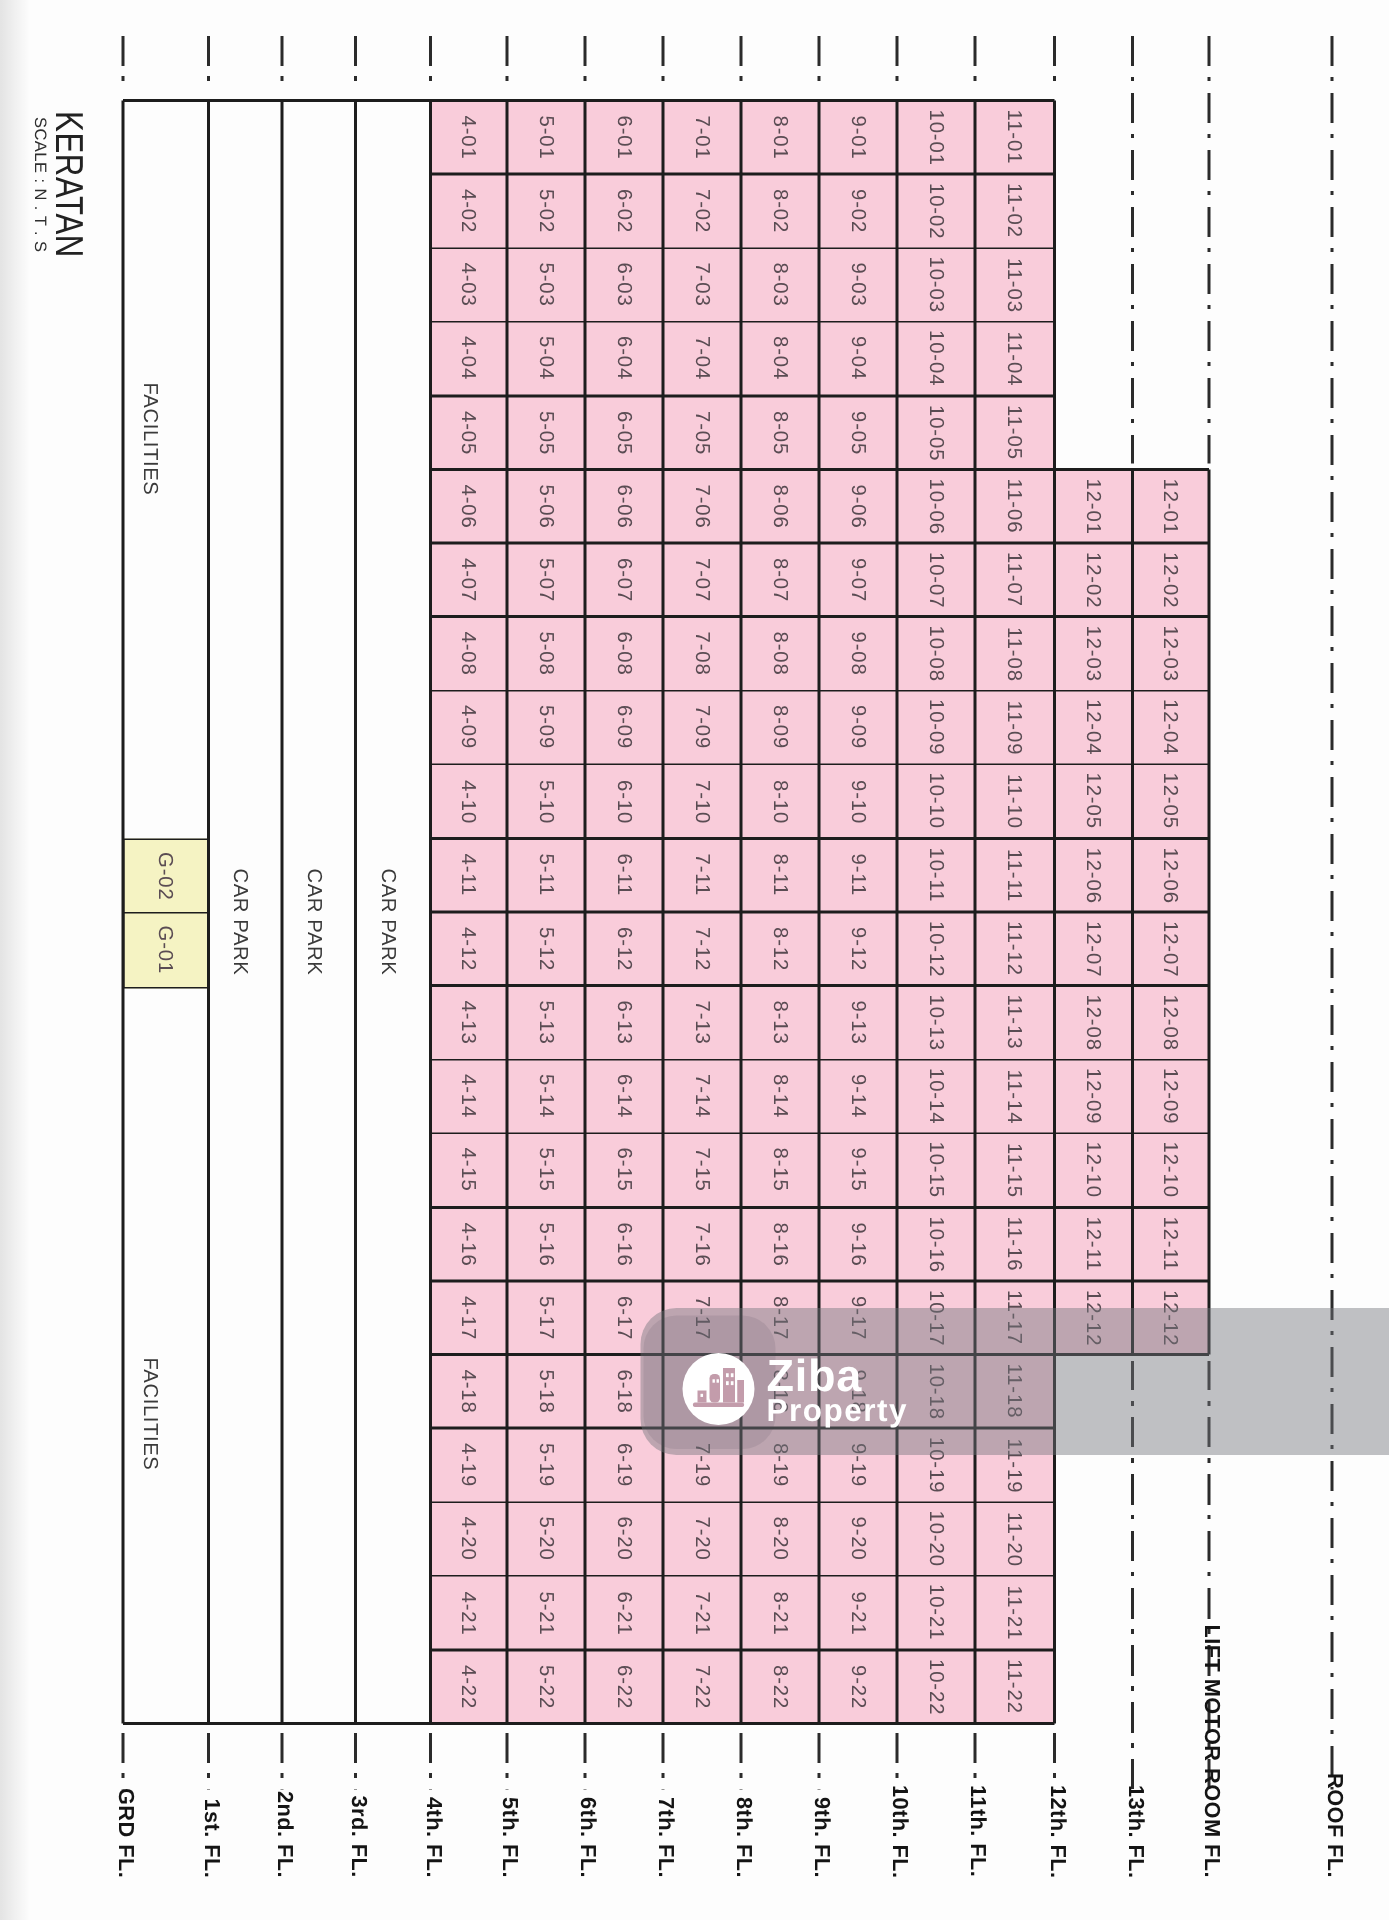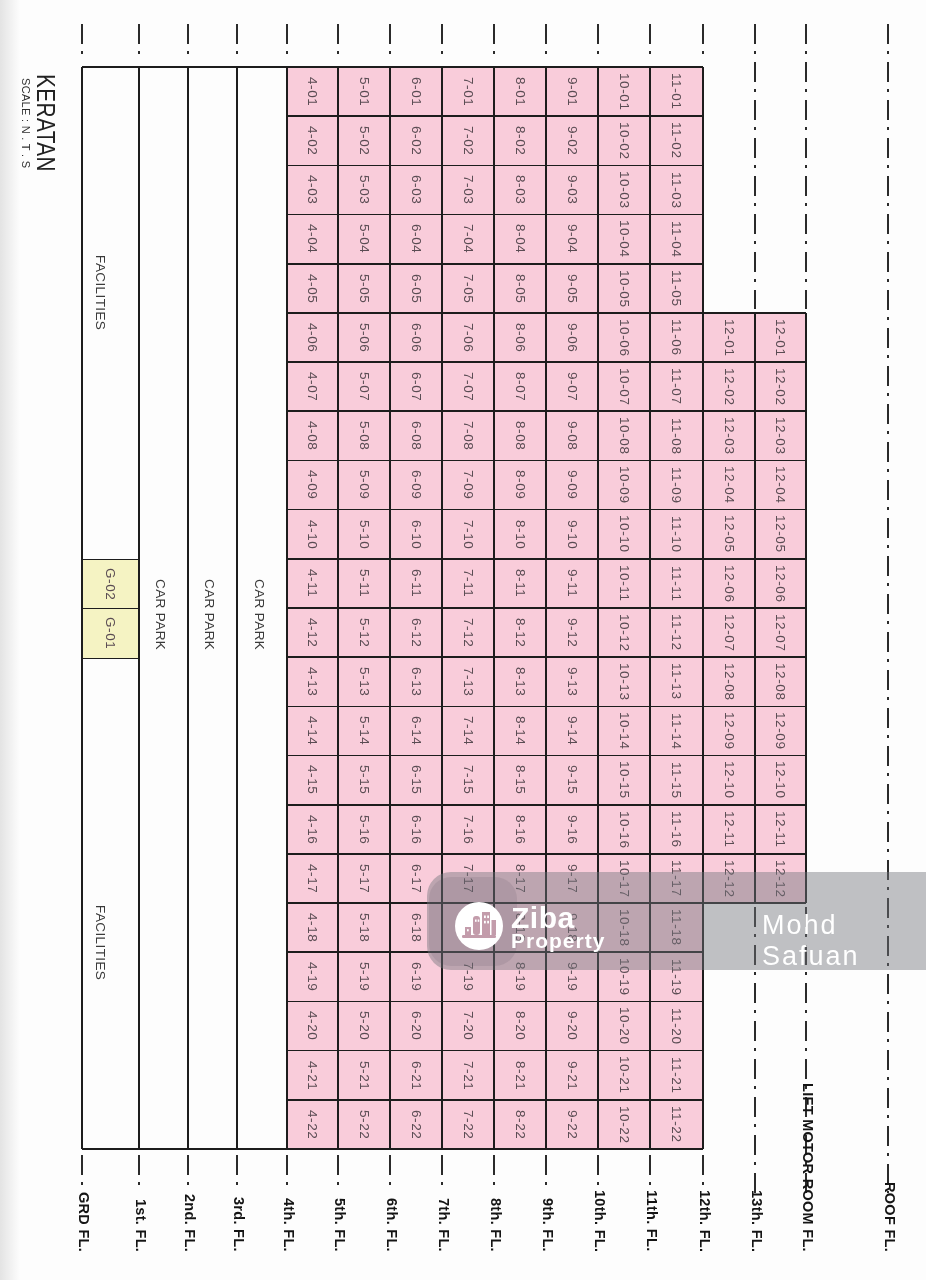--- a/index.html
+++ b/index.html
@@ -783,16 +783,15 @@
         <rect x="29" y="18.8" width="1.8" height="2.6"></rect>
         <rect x="32.2" y="18.8" width="1.8" height="2.6"></rect>
         <rect x="20" y="17.5" width="1.6" height="2.3"></rect>
         <rect x="22.7" y="17.5" width="1.6" height="2.3"></rect>
         <rect x="12" y="27.2" width="1.7" height="2.1"></rect>
       </g>
     </svg>
   </div>
   <div id="wm-brand-top">Ziba</div>
   <div id="wm-brand-bottom">Property</div>
-  <div id="wm-author">Mohd Safuan</div>
 
   <div id="edge-shade"></div>
 </div>
 
 </body></html>

